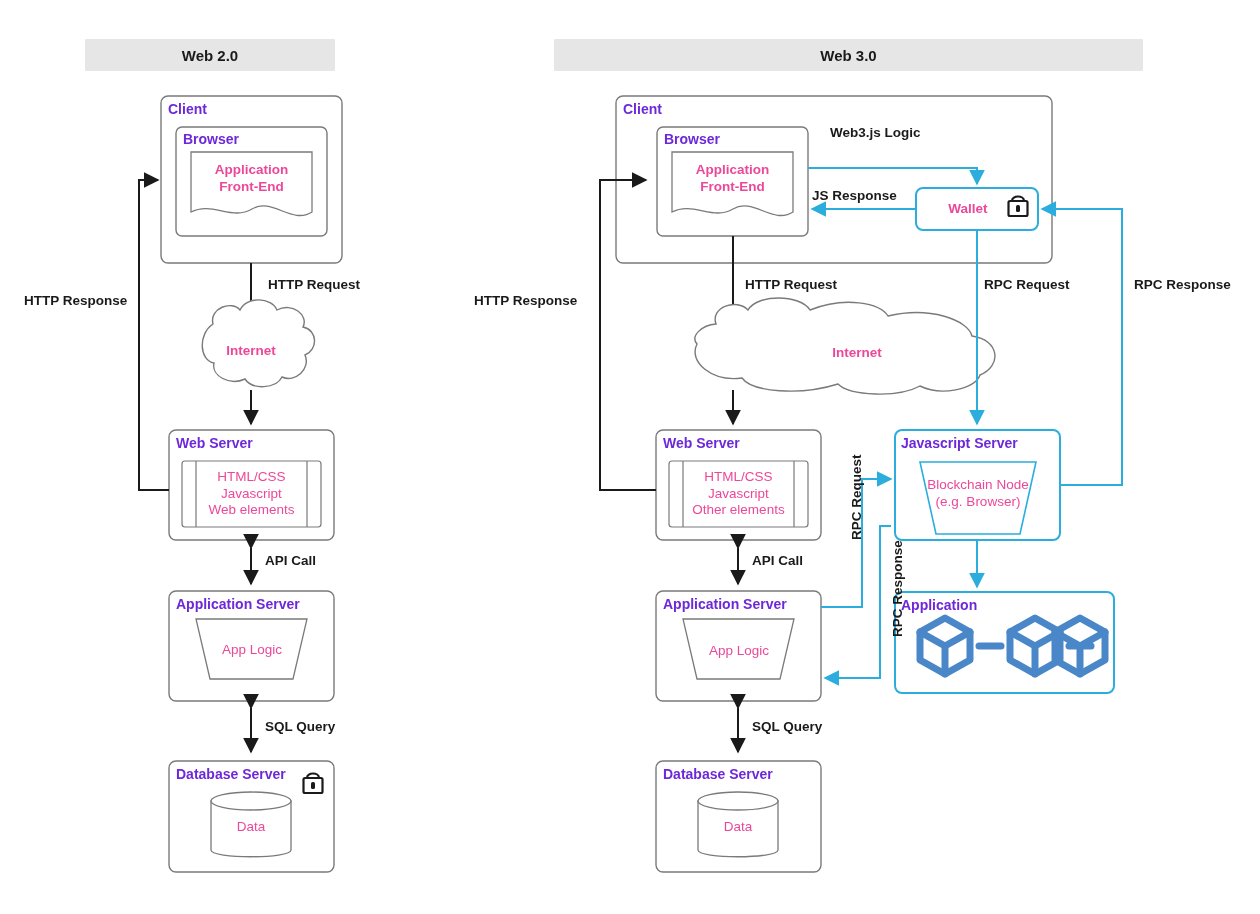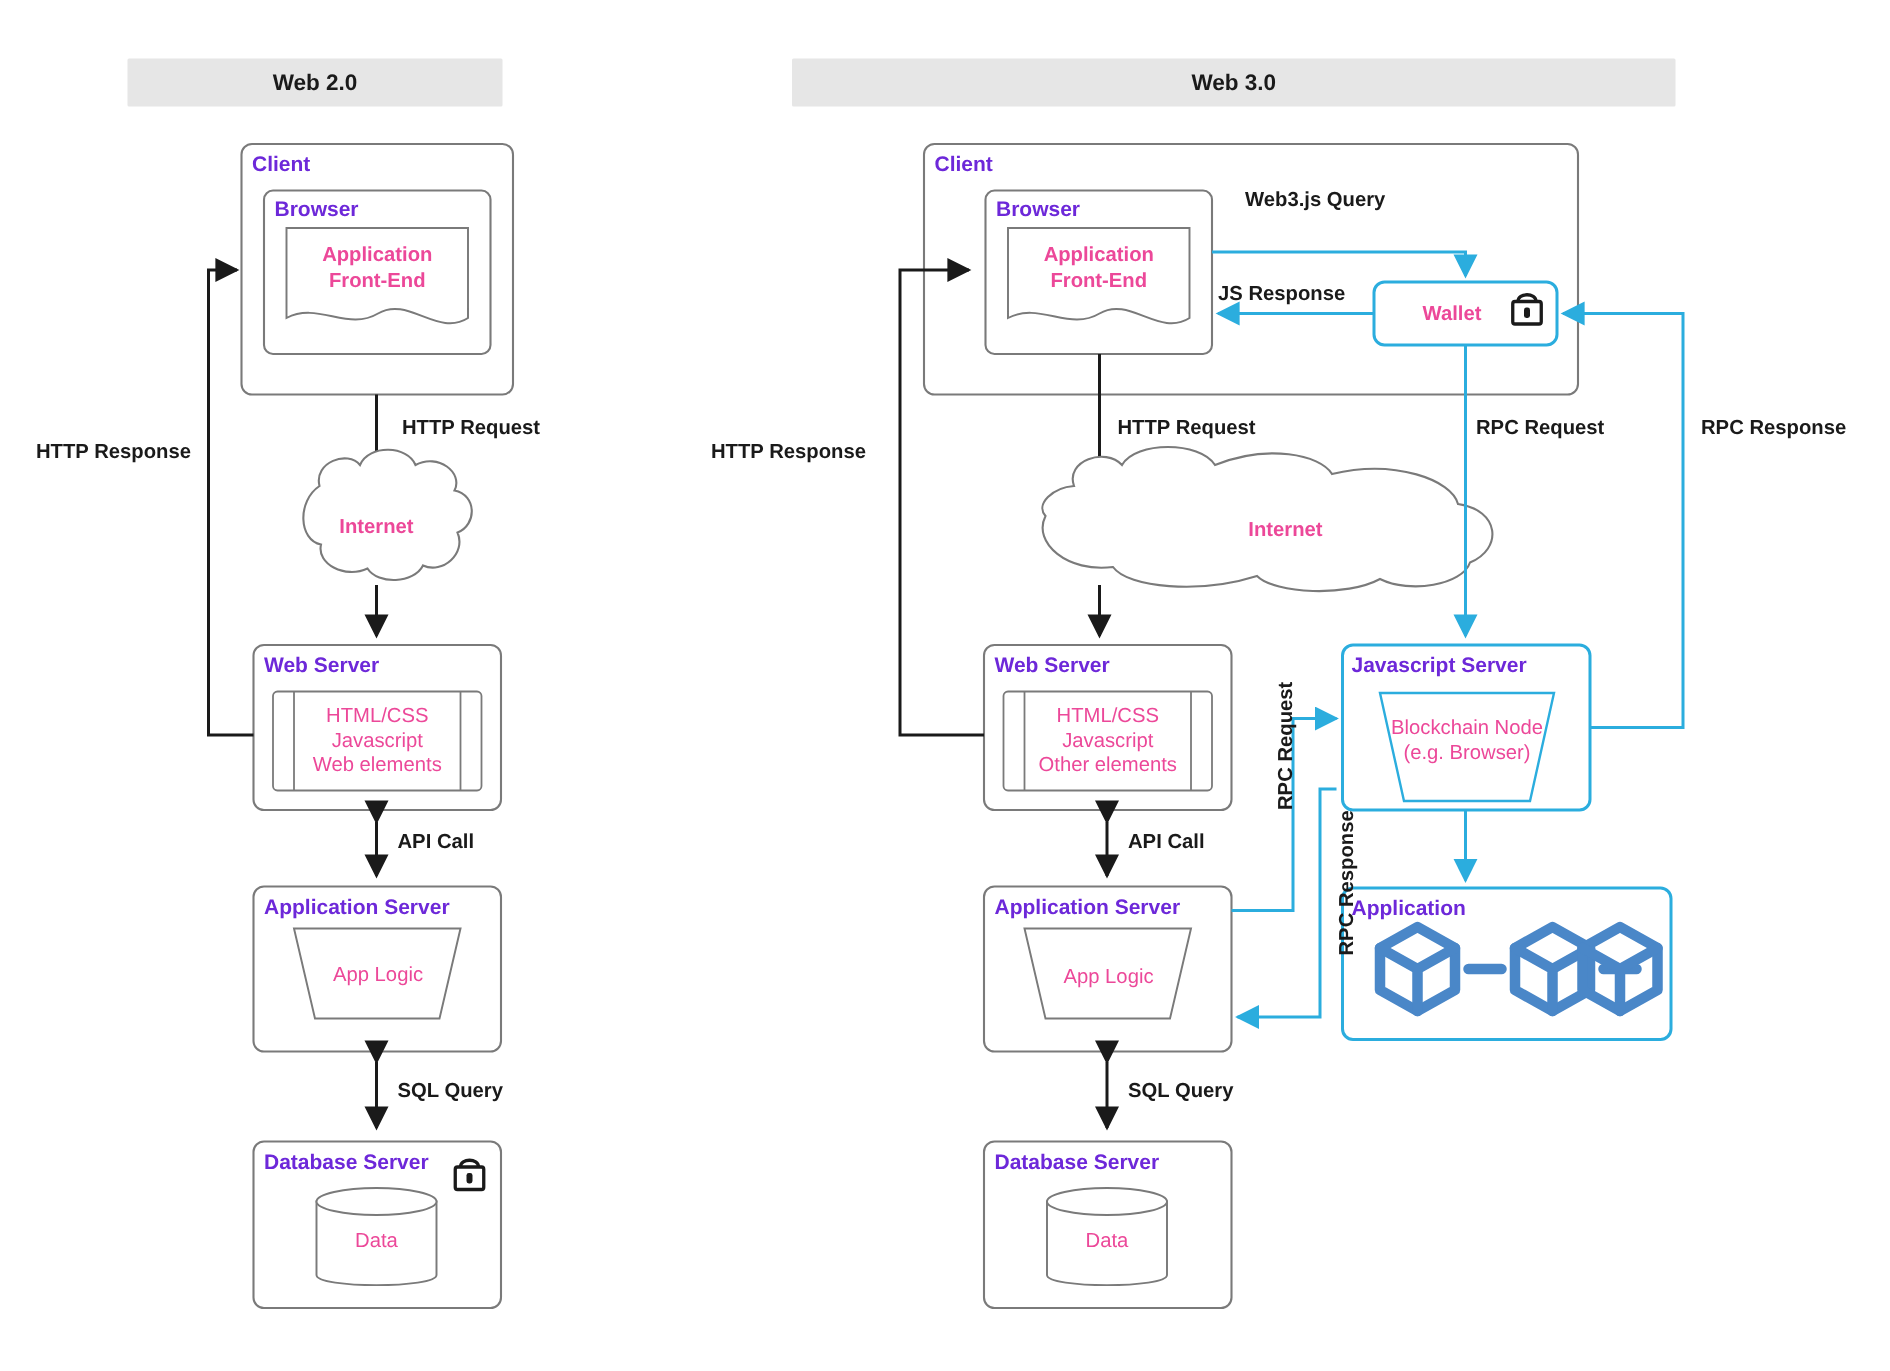--- a/index.html
+++ b/index.html
@@ -141,21 +141,21 @@
     </g>
 
     <g transform="translate(1008,192)">
       <path d="M4,9 C4,3 16,3 16,9" fill="none" stroke="#1a1a1a" stroke-width="2.2"></path>
       <rect x="0.5" y="9" width="19" height="15" rx="1.5" fill="#fff" stroke="#1a1a1a" stroke-width="2.2"></rect>
       <rect x="8" y="13" width="4" height="7" rx="1.6" fill="#1a1a1a"></rect>
     </g>
   </svg>
 
   <div class="hdr" style="left:85px;top:39px;width:250px;height:32px;">Web 2.0</div>
-  <div class="hdr" style="left:528px;top:39px;width:589px;height:32px;">Web 3.0</div>
+  <div class="hdr" style="left:554px;top:39px;width:589px;height:32px;">Web 3.0</div>
 
   <div class="ttl" style="left:168px;top:101px;">Client</div>
   <div class="ttl" style="left:183px;top:131px;">Browser</div>
   <div class="ctr b" style="left:191px;top:158px;width:121px;height:42px;">Application
 Front-End</div>
   <div class="ctr b" style="left:211px;top:341px;width:80px;height:20px;">Internet</div>
   <div class="ttl" style="left:176px;top:435px;">Web Server</div>
   <div class="ctr" style="left:196px;top:467px;width:111px;height:54px;">HTML/CSS
 Javascript
 Web elements</div>
@@ -186,20 +186,20 @@
 
   <div class="ttl" style="left:901px;top:435px;">Javascript Server</div>
   <div class="ctr" style="left:917px;top:473px;width:122px;height:42px;">Blockchain Node
 (e.g. Browser)</div>
   <div class="ttl" style="left:901px;top:597px;">Application</div>
 
   <div class="lbl" style="left:745px;top:277px;">HTTP Request</div>
   <div class="lbl" style="left:474px;top:293px;">HTTP Response</div>
   <div class="lbl" style="left:752px;top:553px;">API Call</div>
   <div class="lbl" style="left:752px;top:719px;">SQL Query</div>
-  <div class="lbl" style="left:830px;top:125px;">Web3.js Query</div>
+  <div class="lbl" style="left:830px;top:125px;">Web3.js Logic</div>
   <div class="lbl" style="left:812px;top:188px;">JS Response</div>
   <div class="lbl" style="left:984px;top:277px;">RPC Request</div>
   <div class="lbl" style="left:1134px;top:277px;">RPC Response</div>
   <div class="lbl vert" style="left:849px;top:540px;">RPC Request</div>
   <div class="lbl vert" style="left:890px;top:637px;">RPC Response</div>
 
 </div>
 
 </body></html>

